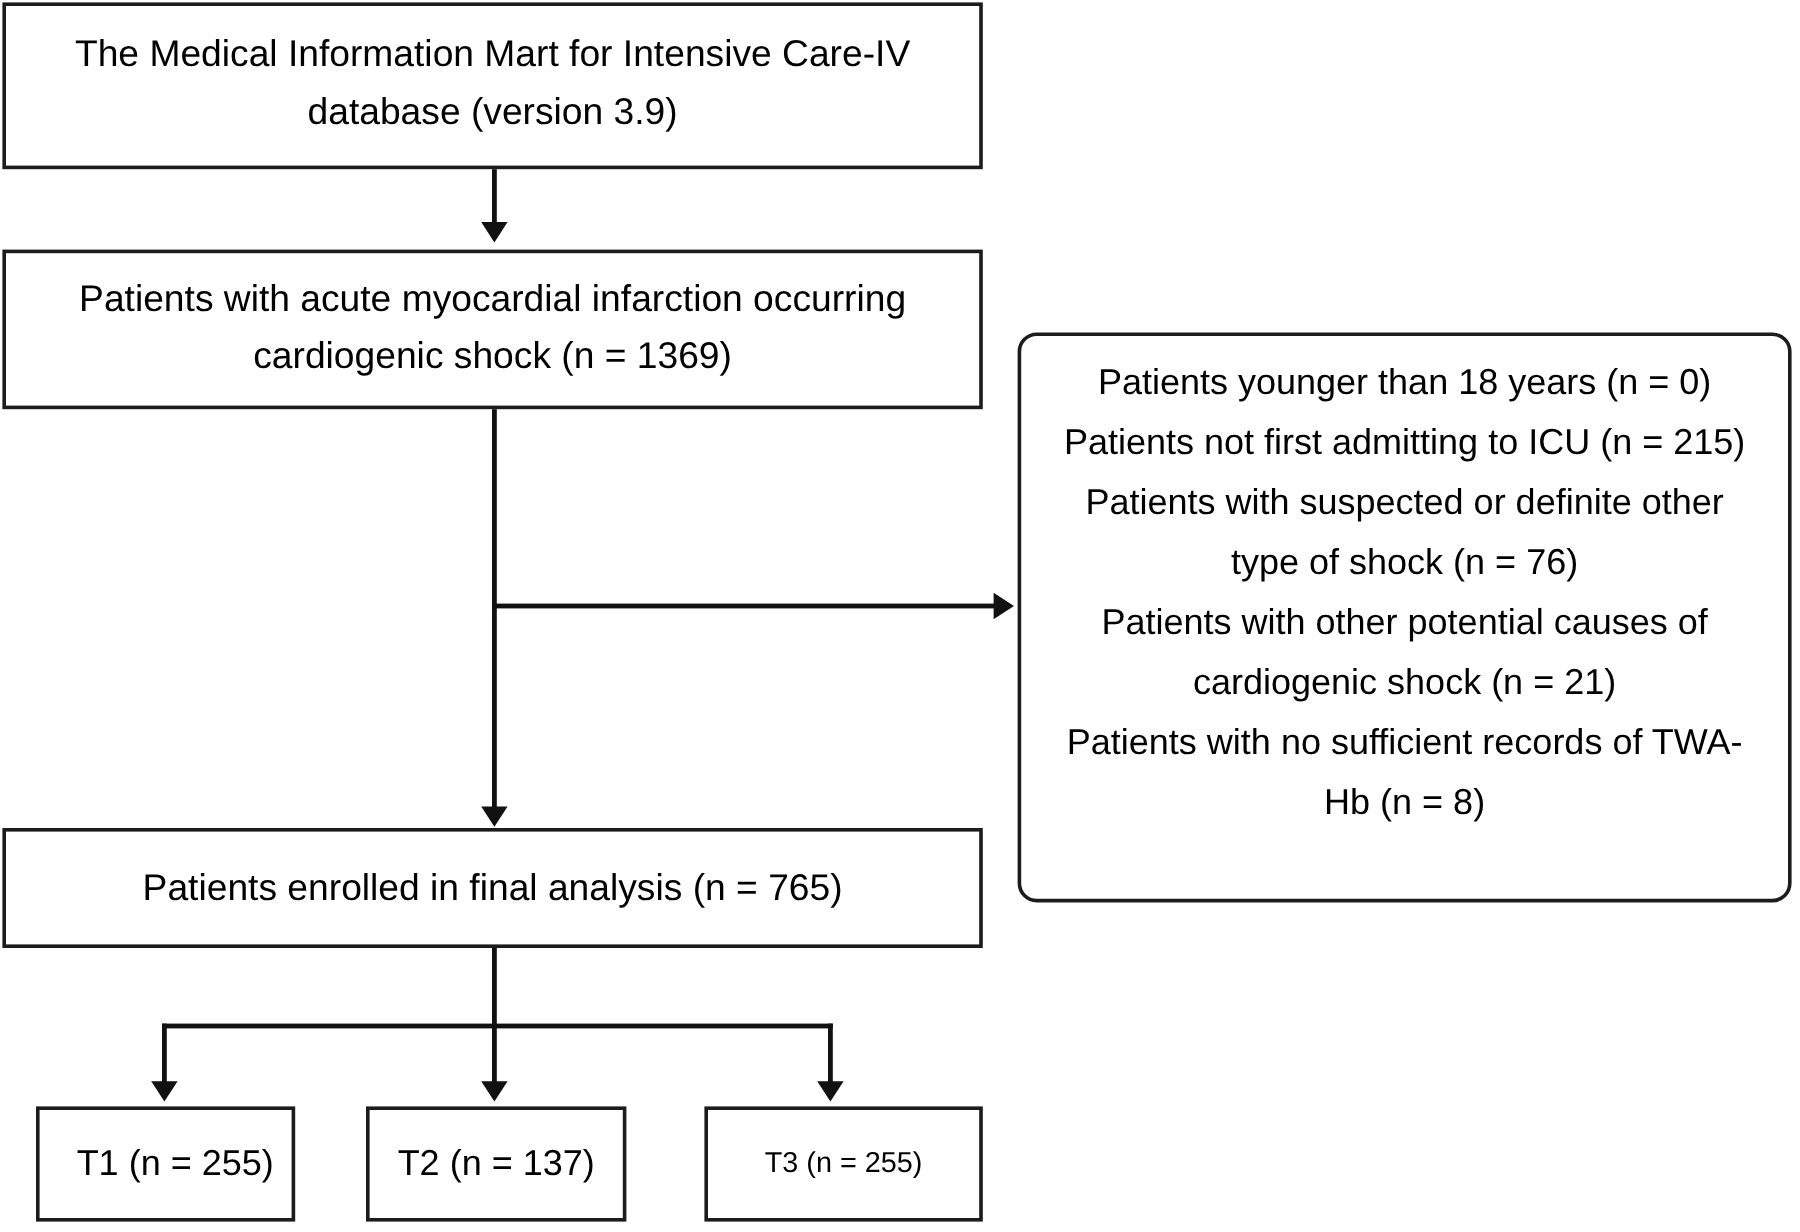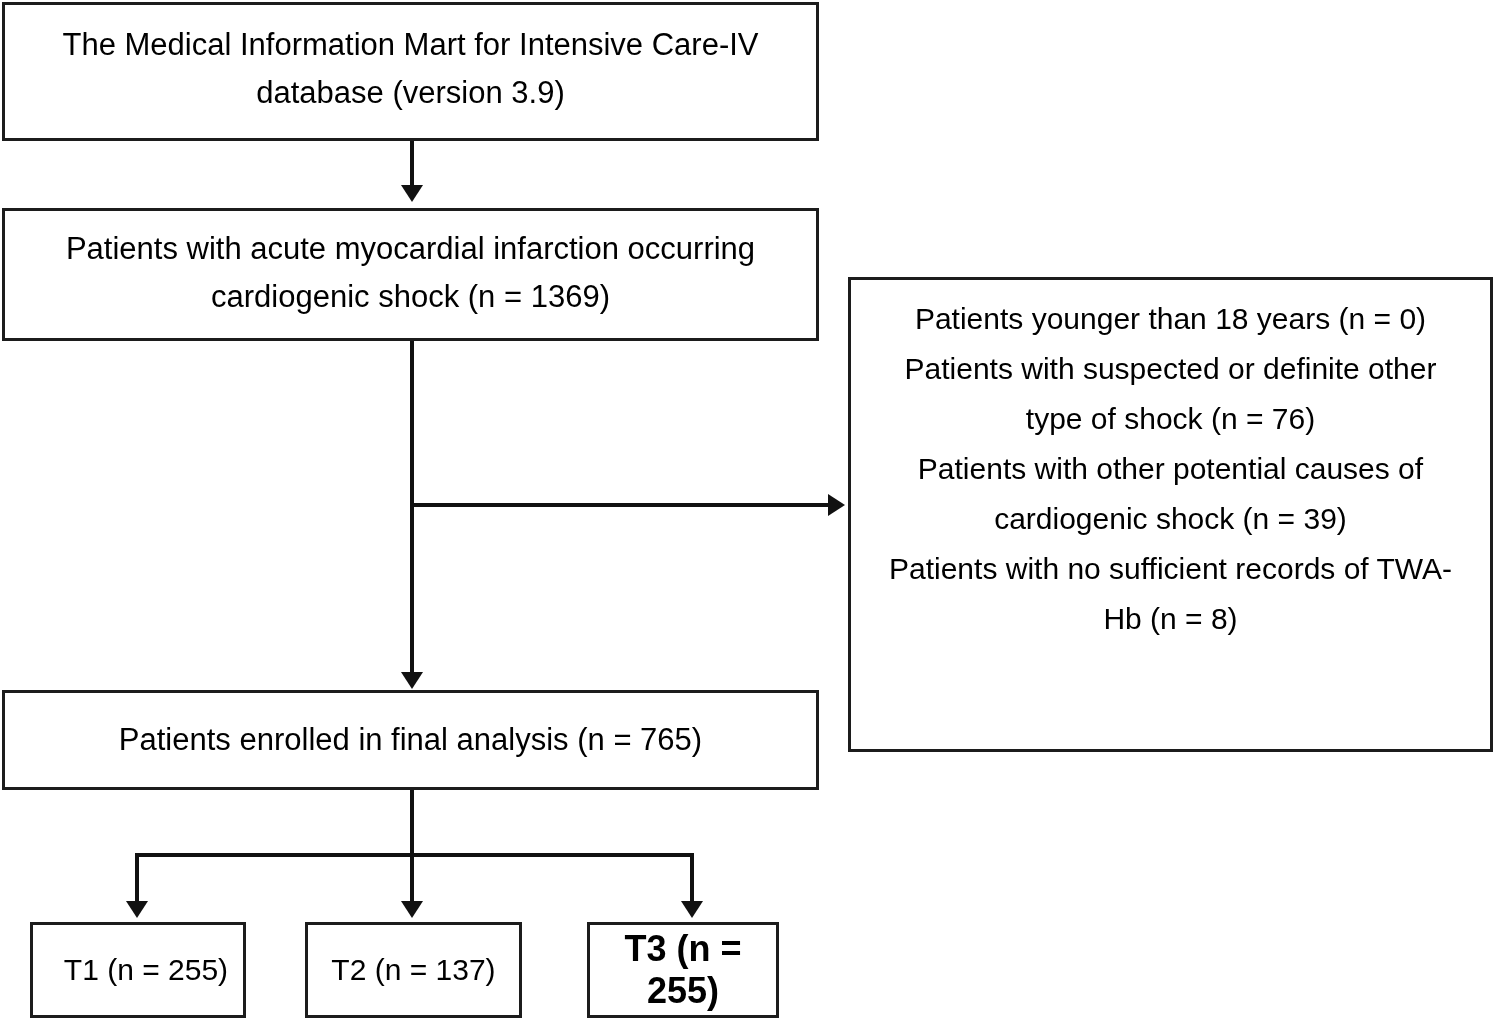--- a/index.html
+++ b/index.html
@@ -35,30 +35,31 @@
   }
   #box-ami {
     left: 2px; top: 208px; width: 817px; height: 133px;
     font-size: 31px; line-height: 48px; padding-bottom: 4px;
   }
   #box-exclusions {
     left: 848px; top: 277px; width: 645px; height: 475px;
     font-size: 30px; line-height: 50px;
     justify-content: flex-start;
     padding: 14px 4px 0 4px;
+    border-radius: 16px;
   }
   .excl-item { margin: 0 auto; }
   .wrap-narrow { max-width: 580px; }
   #box-enrolled {
     left: 2px; top: 690px; width: 817px; height: 100px;
     font-size: 31px;
   }
   #box-t1 { left: 30px;  top: 922px; width: 216px; height: 96px; font-size: 30px; padding-left: 16px; }
   #box-t2 { left: 305px; top: 922px; width: 217px; height: 96px; font-size: 30px; }
-  #box-t3 { left: 587px; top: 922px; width: 192px; height: 96px; font-size: 36px; font-weight: bold; }
+  #box-t3 { left: 587px; top: 922px; width: 232px; height: 96px; font-size: 24px; }
 
   .vline { position: absolute; width: 4px; background: #111111; }
   .hline { position: absolute; height: 4px; background: #111111; }
   .ah-down {
     position: absolute; width: 0; height: 0;
     border-left: 11px solid transparent;
     border-right: 11px solid transparent;
     border-top: 17px solid #111111;
   }
   .ah-right {
@@ -105,22 +106,23 @@
   </div>
 
   <div class="vline" id="a2-shaft"></div>
   <div class="ah-down" id="a2-head"></div>
 
   <div class="hline" id="a3-shaft"></div>
   <div class="ah-right" id="a3-head"></div>
 
   <div class="fc-box" id="box-exclusions">
     <div class="excl-item">Patients younger than 18 years (n = 0)</div>
+    <div class="excl-item">Patients not first admitting to ICU (n = 215)</div>
     <div class="excl-item wrap-narrow">Patients with suspected or definite other type of shock (n = 76)</div>
-    <div class="excl-item">Patients with other potential causes of cardiogenic shock (n = 39)</div>
+    <div class="excl-item">Patients with other potential causes of cardiogenic shock (n = 21)</div>
     <div class="excl-item wrap-narrow">Patients with no sufficient records of TWA-Hb (n = 8)</div>
   </div>
 
   <div class="fc-box" id="box-enrolled">
     <span class="ln">Patients enrolled in final analysis (n = 765)</span>
   </div>
 
   <div class="vline" id="stem-shaft"></div>
   <div class="hline" id="branch-hline"></div>
   <div class="vline" id="drop-left-shaft"></div>

